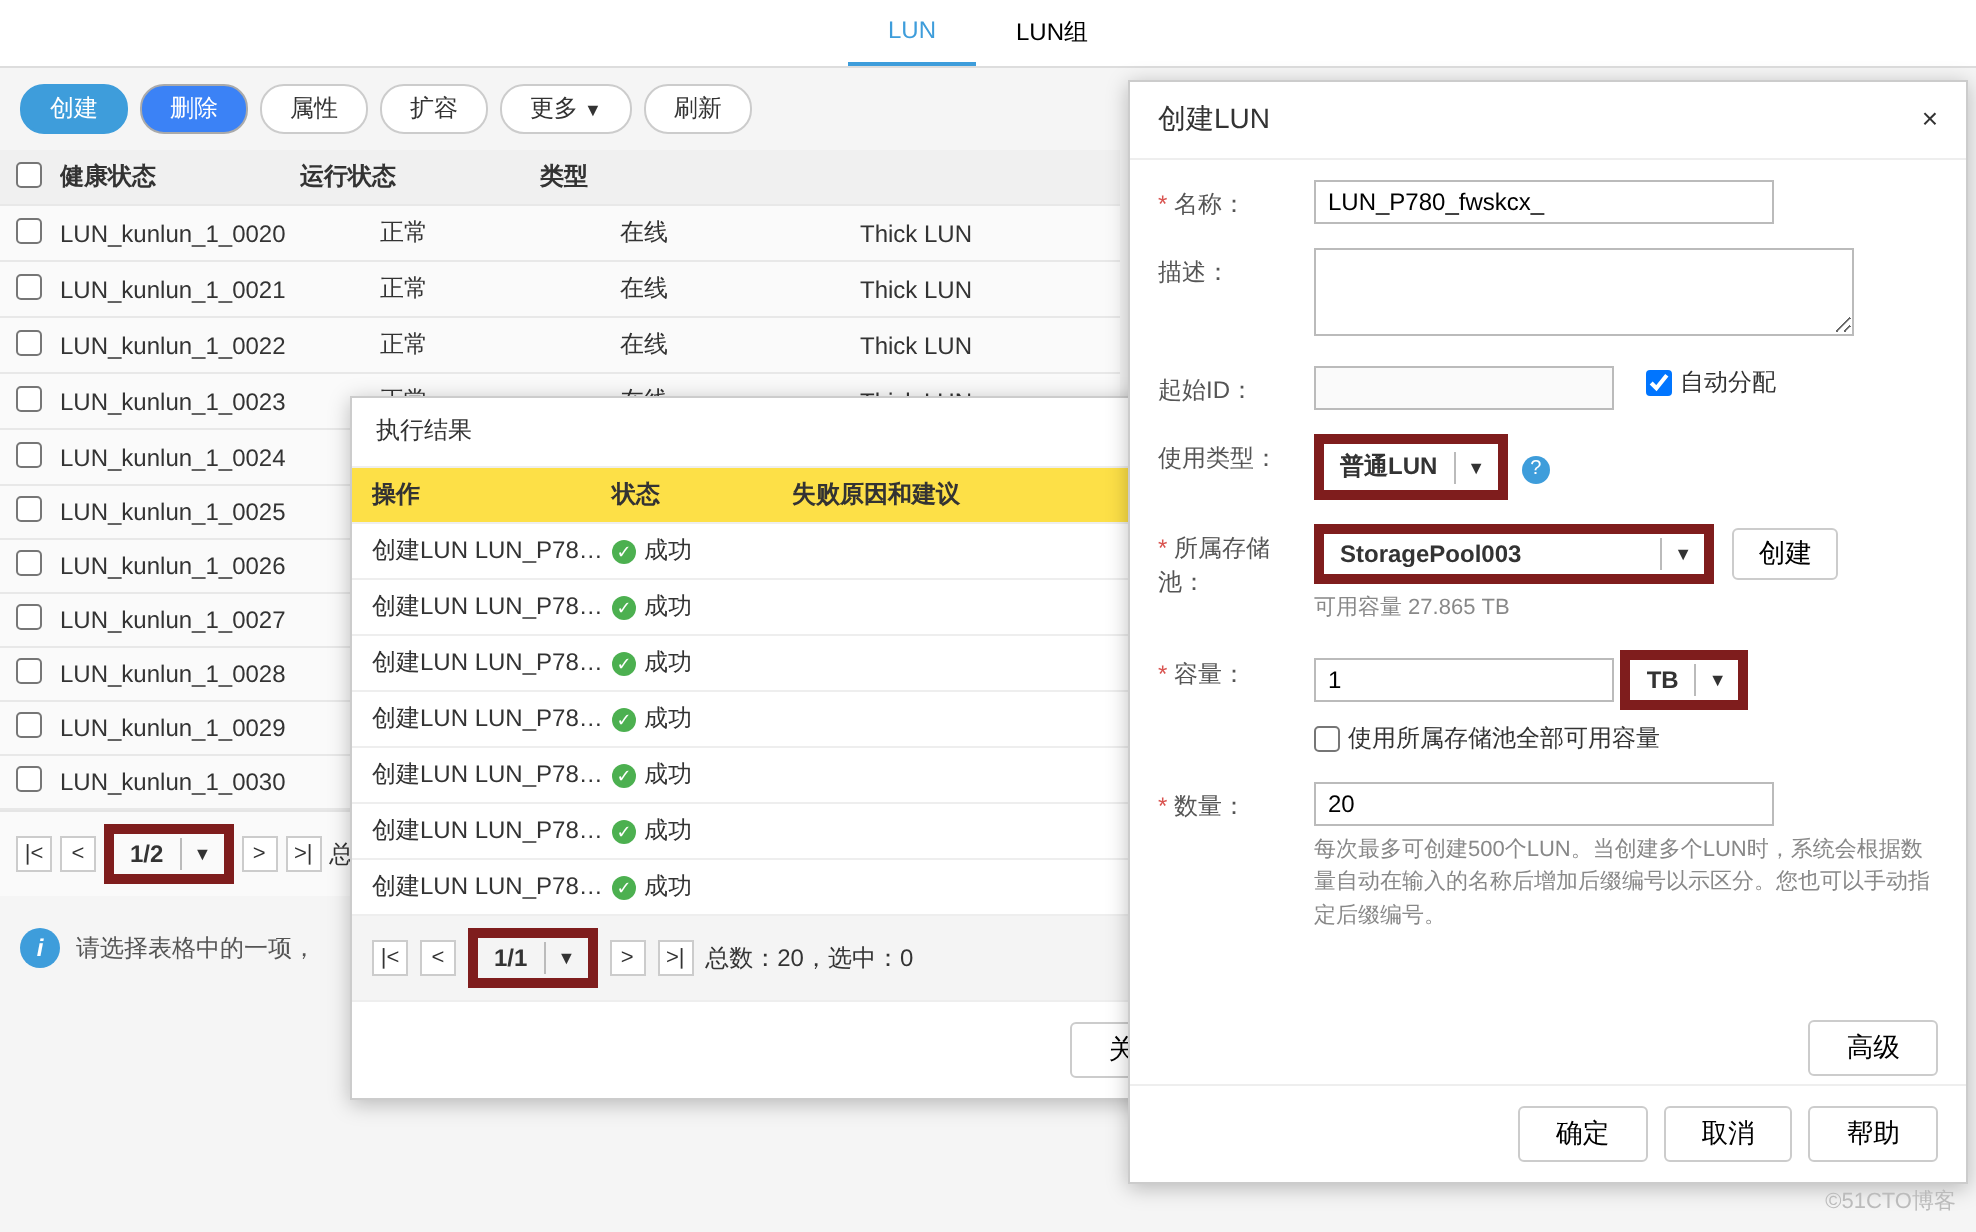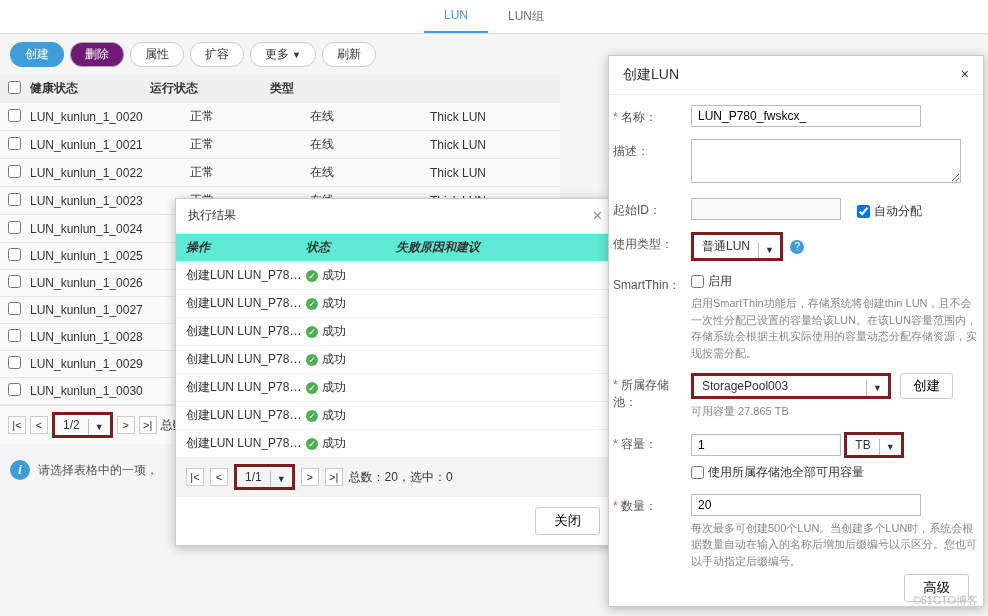--- a/index.html
+++ b/index.html
@@ -1,27 +1,27 @@
 <!DOCTYPE html>
 <html><head>
 <meta charset="utf-8">
 <style>
 * { box-sizing: border-box; margin: 0; padding: 0; font-family: "Microsoft YaHei", Arial, sans-serif; }
 body { background: #f5f5f5; font-size: 12px; color: #333; position: relative; width: 988px; height: 616px; overflow: hidden; }
 
 
 .tabs { display: flex; border-bottom: 1px solid #ddd; background: #fff; justify-content: center; }
-.tab { padding: 8px 20px; cursor: pointer; color: #737373; }
+.tab { padding: 8px 20px; cursor: pointer; color: #000000; }
 .tab.active { color: #3e9ddb; border-bottom: 2px solid #3e9ddb; }
 
 
 .toolbar { display: flex; gap: 6px; padding: 8px 10px; }
 .btn { border: 1px solid #ccc; background: #fff; border-radius: 12px; padding: 3px 14px; font-size: 12px; cursor: pointer; color: #333; }
 .btn.primary { background: #3e9ddb; color: #fff; border-color: #3e9ddb; }
-.btn.disabled { background: #701a75; color: #fff; border-color: #aaa; }
+.btn.disabled { background: #3b82f6; color: #fff; border-color: #aaa; }
 .btn .chev { font-size: 9px; margin-left: 3px; }
 
 
 .tbl { width: 560px; }
 .tbl-head, .tbl-row { display: flex; align-items: center; border-bottom: 1px solid #e8e8e8; padding: 5px 8px; background: #fff; }
 .tbl-head { background: #f0f0f0; font-weight: bold; }
 .tbl-row { background: #fafafa; }
 .cell { overflow: hidden; text-overflow: ellipsis; white-space: nowrap; }
 .c-chk { width: 22px; }
 .c-name { width: 160px; }
@@ -33,41 +33,41 @@
 .pager { display:flex; align-items:center; gap:4px; padding:6px 8px; background:#fafafa; border-top:1px solid #e5e5e5; }
 .pgbtn { border:1px solid #ccc; background:#fff; width:18px; height:18px; line-height:16px; text-align:center; font-size:11px; }
 .hint { display:flex; align-items:center; gap:8px; margin:16px 10px; color:#555; }
 .hint .ico { width:20px; height:20px; border-radius:50%; background:#3e9ddb; color:#fff; display:flex; align-items:center; justify-content:center; font-weight:bold; font-style:italic; }
 
 
 .dlg-res { position:absolute; left:175px; top:198px; width:440px; background:#fff; border:1px solid #ccc; box-shadow:0 2px 10px rgba(0,0,0,.25); }
 .dlg-res .hd { display:flex; justify-content:space-between; padding:8px 12px; border-bottom:1px solid #eee; }
 .dlg-res .close { cursor:pointer; color:#888; font-size:16px; }
 .res-head, .res-row { display:flex; padding:5px 10px; border-bottom:1px solid #eee; }
-.res-head { background:#5eead4; font-weight:bold;font-style:italic; }
+.res-head { background:#fde047; font-weight:bold; }
 .rc-op { width:120px; overflow:hidden; text-overflow:ellipsis; white-space:nowrap; }
 .rc-st { width:90px; display:flex; align-items:center; gap:4px; }
 .rc-rs { flex:1; }
 .ok { width:12px; height:12px; border-radius:50%; background:#4cb050; color:#fff; font-size:9px; line-height:12px; text-align:center; }
 .res-foot { display:flex; align-items:center; gap:6px; padding:6px 10px; background:#f4f4f4; }
 .res-btns { padding:10px 14px; text-align:right; border-top:1px solid #eee; }
 .dlg-btn { border:1px solid #ccc; background:#fff; padding:4px 18px; border-radius:3px; cursor:pointer; }
 
 
-.panel { position:absolute; right:4px; top:55px; width:376px; height:552px; background:#fff; border:1px solid #ccc; box-shadow:0 2px 10px rgba(0,0,0,.25); display:flex; flex-direction:column; }
+.panel { position:absolute; right:4px; top:40px; width:420px; height:552px; background:#fff; border:1px solid #ccc; box-shadow:0 2px 10px rgba(0,0,0,.25); display:flex; flex-direction:column; }
 .panel .phd { display:flex; justify-content:space-between; padding:10px 14px; border-bottom:1px solid #eee; font-size:14px; }
-.panel .body { flex:1; padding:10px 4px; overflow:auto; }
+.panel .body { flex:1; padding:10px 14px; overflow:auto; }
 .row { display:flex; align-items:flex-start; margin-bottom:12px; }
 .lab { width:78px; color:#555; padding-top:4px; }
 .req::before { content:"* "; color:#d9534f; }
 .val { flex:1; }
 .inp { border:1px solid #bbb; padding:3px 6px; font-size:12px; }
 .inp.full { width:230px; }
 .ta { width:270px; height:44px; border:1px solid #bbb; }
-.sel { display:inline-flex; align-items:flex-end; border:3px solid #7f1d1d; }
+.sel { display:inline-flex; align-items:center; border:5px solid #7f1d1d;font-weight:bold; }
 .sel span { padding:3px 8px; }
 .sel .ar { border-left:1px solid #bbb; padding:3px 6px; font-size:9px; }
 .desc { color:#888; font-size:11px; line-height:1.5; margin-top:4px; }
 .chk { display:inline-flex; align-items:center; gap:4px; }
 .chk input { margin:0; }
 .help { width:14px; height:14px; border-radius:50%; background:#3e9ddb; color:#fff; text-align:center; line-height:14px; font-size:10px; display:inline-block; margin-left:4px; }
 .pft { padding:10px 14px; border-top:1px solid #eee; display:flex; justify-content:flex-end; gap:8px; }
 .adv { text-align:right; padding:4px 14px; }
 .watermark { position:absolute; right:10px; bottom:8px; color:#bbb; font-size:11px; }
 </style>
@@ -285,46 +285,36 @@
     <div class="row">
       <div class="lab req">名称：</div>
       <div class="val"><input class="inp full" value="LUN_P780_fwskcx_" style=""></div>
     </div>
     <div class="row">
       <div class="lab">描述：</div>
       <div class="val"><textarea class="ta" style=""></textarea></div>
     </div>
     <div class="row">
       <div class="lab">起始ID：</div>
-      <div class="val" style="display:flex;gap:16px;align-items:flex-end;">
+      <div class="val" style="display:flex;gap:16px;align-items:flex-start;">
         <input class="inp" style="width: 150px;" disabled="">
         <label class="chk">
             <input type="checkbox" checked="" style="">
             <span>自动分配</span>
           </label>
       </div>
     </div>
     <div class="row">
       <div class="lab">使用类型：</div>
       <div class="val">
         <span class="sel">
             <span>普通LUN</span>
             <span class="ar">▼</span>
           </span>
         <span class="help">?</span>
-      </div>
-    </div>
-    <div class="row">
-      <div class="lab">SmartThin：</div>
-      <div class="val">
-        <label class="chk">
-            <input type="checkbox" style="">
-            <span>启用</span>
-          </label>
-        <div class="desc">启用SmartThin功能后，存储系统将创建thin LUN，且不会一次性分配已设置的容量给该LUN。在该LUN容量范围内，存储系统会根据主机实际使用的容量动态分配存储资源，实现按需分配。</div>
       </div>
     </div>
     <div class="row">
       <div class="lab req">所属存储池：</div>
       <div class="val">
         <span class="sel" style="width:200px;justify-content:space-between">
             <span>StoragePool003</span>
             <span class="ar">▼</span>
           </span>
         <button class="dlg-btn" style="padding:3px 12px;margin-left:6px">创建</button>
@@ -350,15 +340,20 @@
       <div class="val">
         <input class="inp" style="width: 230px;" value="20">
         <div class="desc">每次最多可创建500个LUN。当创建多个LUN时，系统会根据数量自动在输入的名称后增加后缀编号以示区分。您也可以手动指定后缀编号。</div>
         
         
       </div>
     </div>
 
   </div>
   <div class="adv"><button class="dlg-btn">高级</button></div>
+  <div class="pft">
+    <button class="dlg-btn">确定</button>
+    <button class="dlg-btn">取消</button>
+    <button class="dlg-btn">帮助</button>
+  </div>
 </div>
 
 <div class="watermark">©51CTO博客</div>
 
 </body></html>

